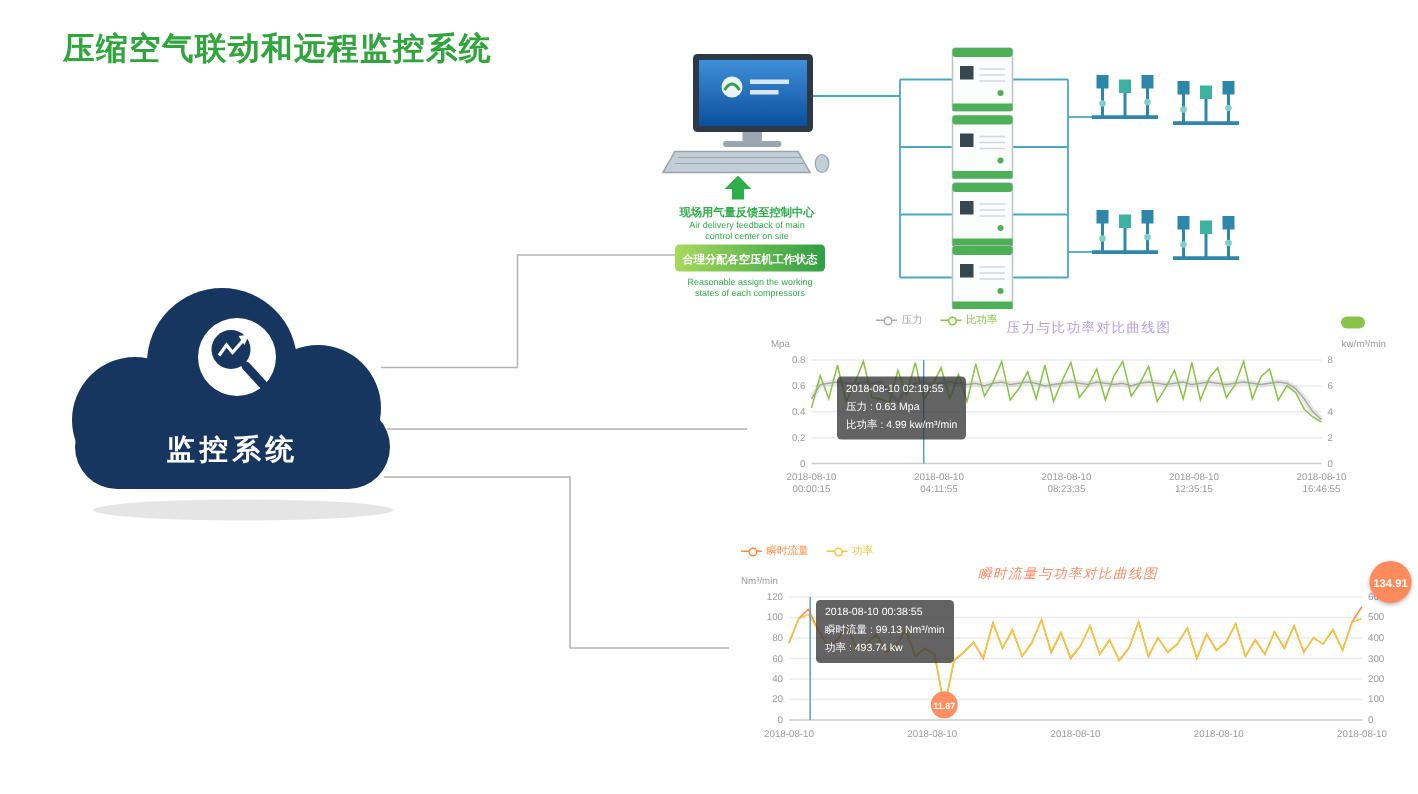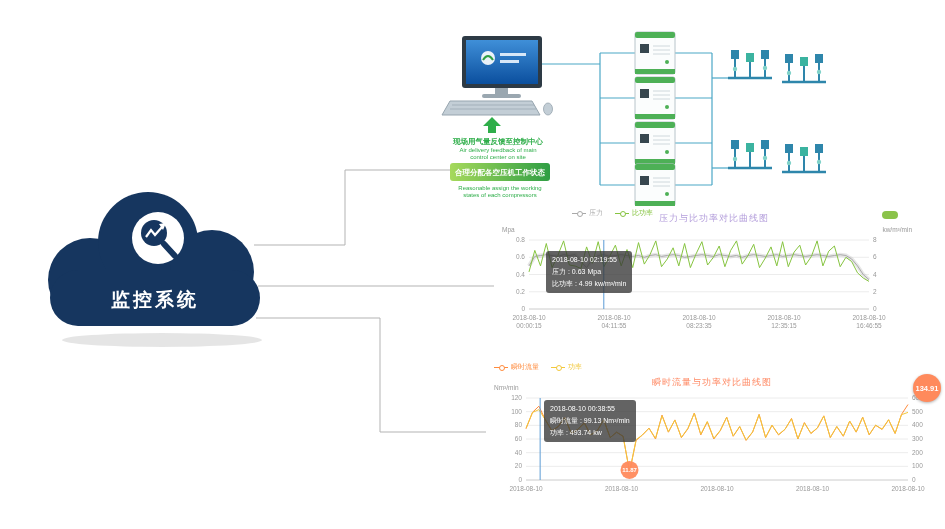--- a/index.html
+++ b/index.html
@@ -32,20 +32,21 @@
 <div id="canvas">
 
   <svg id="connectors" class="abs" width="945" height="529" viewBox="0 0 945 529">
     <g stroke="#b3b3b3" stroke-width="1" fill="none">
       <polyline points="254,245 345,245 345,170 452,170"></polyline>
       <polyline points="258,286 498,286"></polyline>
       <polyline points="256,318 380,318 380,432 492,432"></polyline>
     </g>
   </svg>
 
+  <div id="main-title" class="abs">压缩空气联动和远程监控系统</div>
 
   <svg id="cloud" class="abs" style="left:30px;top:180px" width="250" height="170" viewBox="0 0 250 170">
     <ellipse cx="132" cy="160" rx="100" ry="7" fill="#000" opacity=".10"></ellipse>
     <g fill="#16365f">
       <circle cx="60" cy="100" r="42"></circle>
       <circle cx="118" cy="62" r="50"></circle>
       <circle cx="182" cy="92" r="42"></circle>
       <rect x="20" y="90" width="210" height="56" rx="28"></rect>
     </g>
     <circle cx="128" cy="58" r="26" fill="#fff"></circle>
@@ -192,21 +193,21 @@
       <rect x="3" y="0" width="8" height="9" fill="#2e86ab"></rect>
       <line x1="22" y1="28" x2="22" y2="11" stroke="#2e86ab" stroke-width="2"></line>
       <rect x="18" y="3" width="8" height="9" fill="#3bb3a0"></rect>
       <line x1="37" y1="28" x2="37" y2="8" stroke="#2e86ab" stroke-width="2"></line>
       <rect x="33" y="0" width="8" height="9" fill="#2e86ab"></rect>
       <circle cx="7" cy="19" r="2.2" fill="#7fd1c8"></circle>
       <circle cx="37" cy="18" r="2.2" fill="#7fd1c8"></circle>
     </g>
   </svg>
 
-  <div class="panel" style="left:494px;top:206px;width:420px;height:132px">
+  <div class="panel" style="left:506px;top:206px;width:420px;height:132px">
     <svg width="420" height="132" viewBox="0 0 420 132">
         <line x1="35" y1="34" x2="375" y2="34" stroke="#ececec" stroke-width="1"></line>
         <text x="31" y="36" text-anchor="end" class="tick">0.8</text>
         <line x1="35" y1="51.25" x2="375" y2="51.25" stroke="#ececec" stroke-width="1"></line>
         <text x="31" y="53.25" text-anchor="end" class="tick">0.6</text>
         <line x1="35" y1="68.5" x2="375" y2="68.5" stroke="#ececec" stroke-width="1"></line>
         <text x="31" y="70.5" text-anchor="end" class="tick">0.4</text>
         <line x1="35" y1="85.75" x2="375" y2="85.75" stroke="#ececec" stroke-width="1"></line>
         <text x="31" y="87.75" text-anchor="end" class="tick">0.2</text>
         <line x1="35" y1="103" x2="375" y2="103" stroke="#cccccc" stroke-width="1"></line>
@@ -289,21 +290,21 @@
     <div class="legend" style="left:8px;top:6px">
       <span class="leg-item" style="color: rgb(255, 139, 61);">
           <span class="mark"></span>
           <span>瞬时流量</span>
         </span>
       <span class="leg-item" style="color: rgb(242, 200, 60);">
           <span class="mark"></span>
           <span>功率</span>
         </span>
     </div>
-    <div class="chart-title" style="left: 166px; top: 20px; color: rgb(255, 138, 101);">瞬时流量与功率对比曲线图</div>
+    <div class="chart-title" style="left: 166px; top: 20px; color: rgb(255, 138, 101); font-style: italic;">瞬时流量与功率对比曲线图</div>
     <div class="badge-circle" style="right:2px;top:18px">134.91</div>
     <div class="axis-cap" style="left:8px;top:28px">Nm³/min</div>
     <div class="ctooltip" style="left:58px;top:44px">
       <div>2018-08-10 00:38:55</div>
       <div>瞬时流量 : 99.13 Nm³/min</div>
       <div>功率 : 493.74 kw</div>
     </div>
   </div>
 
 </div>

